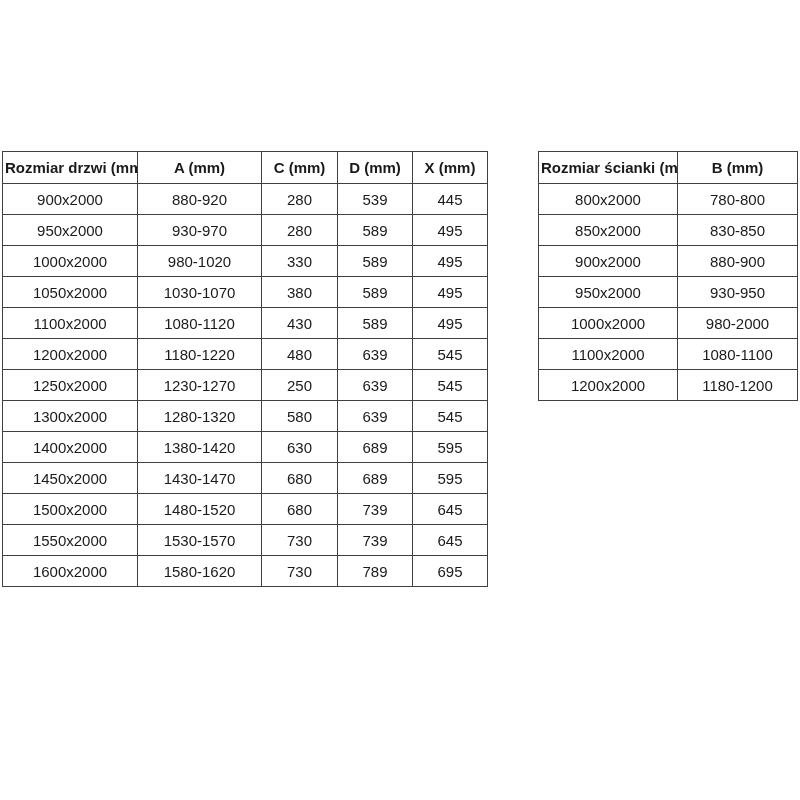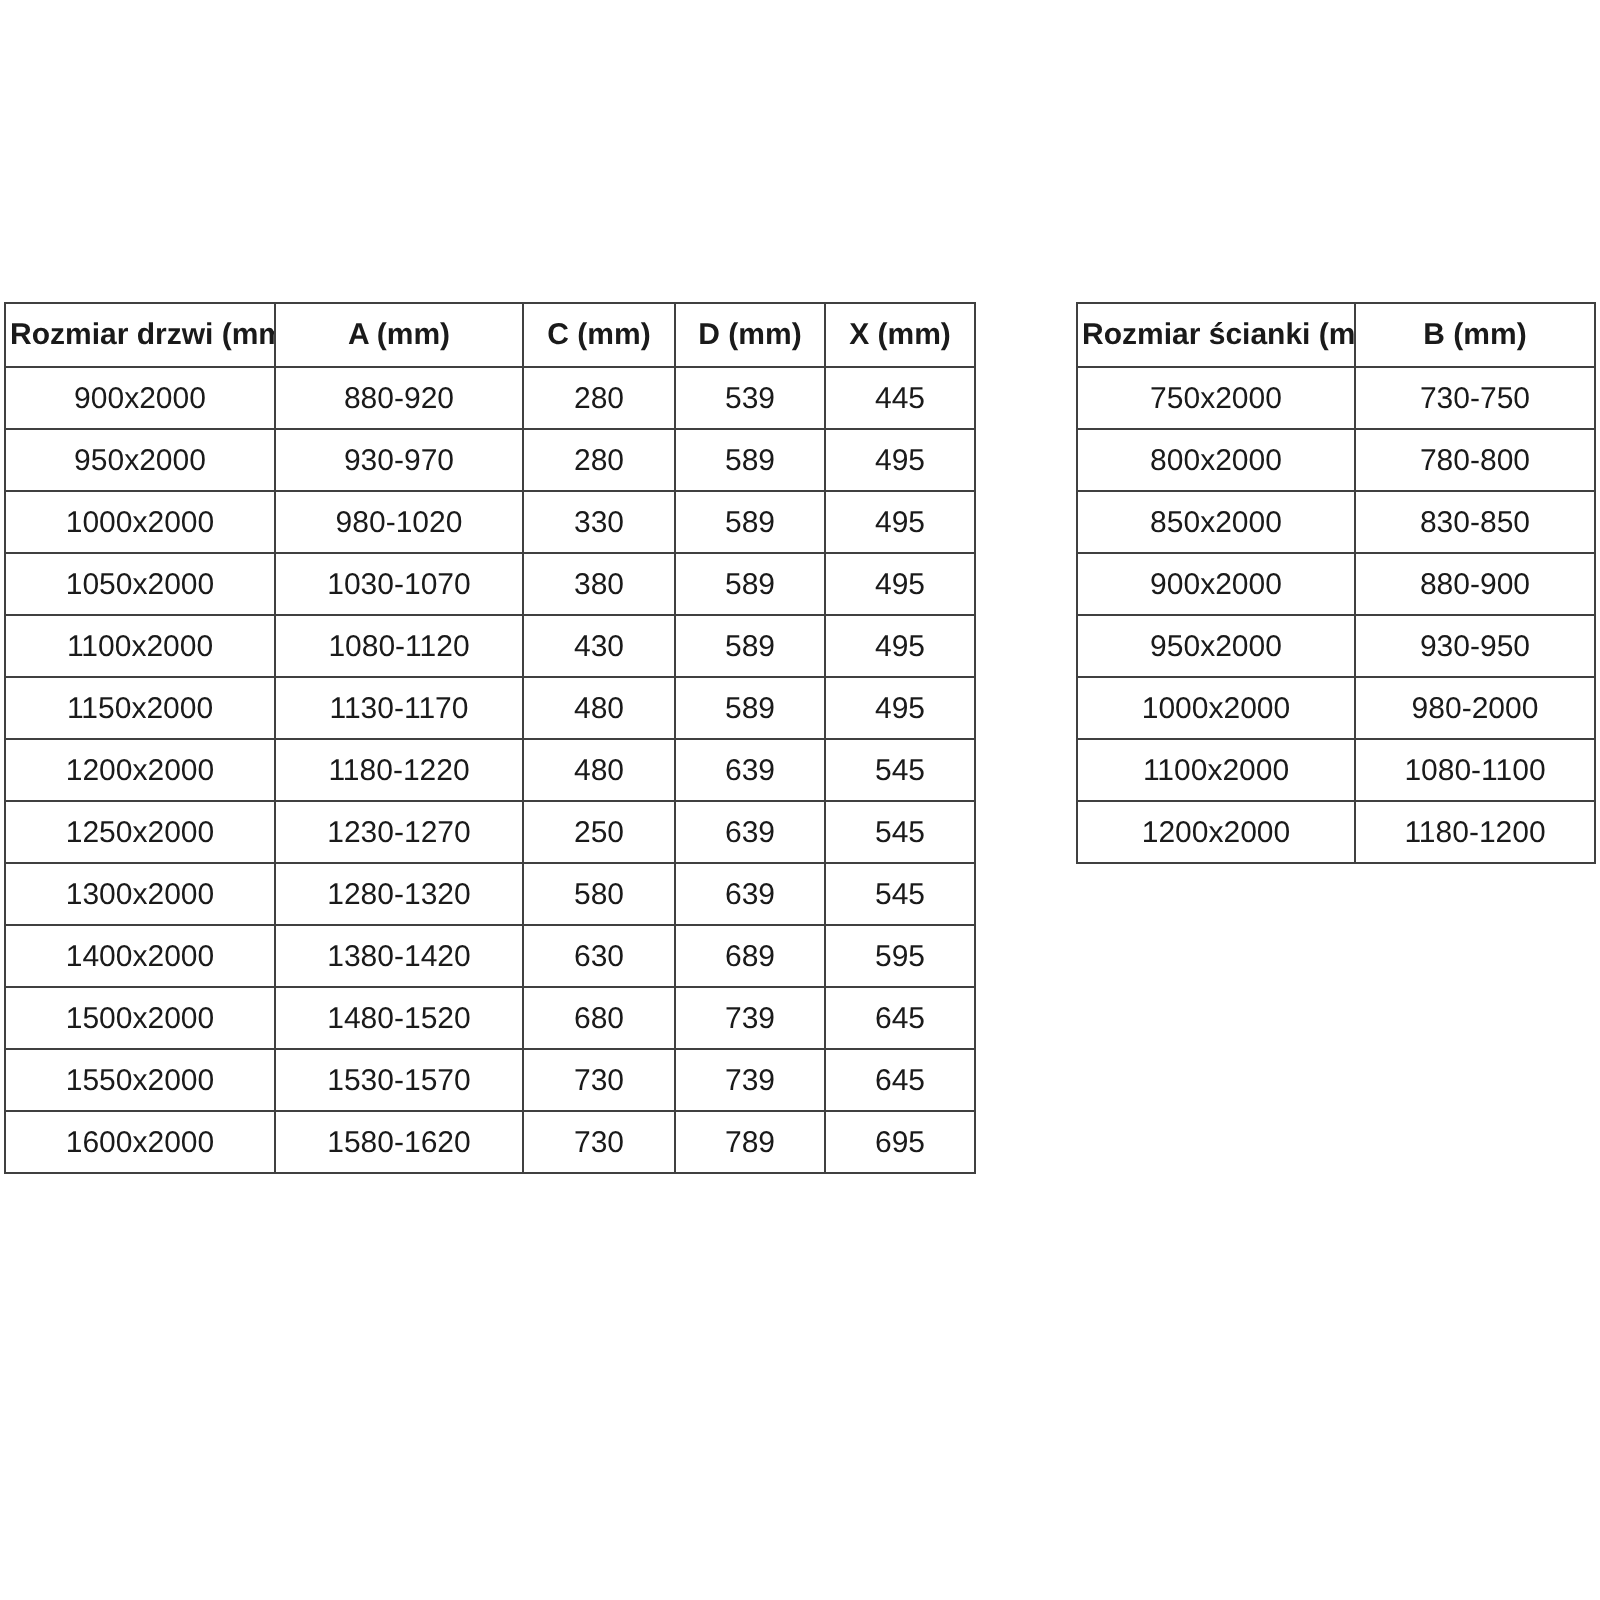--- a/index.html
+++ b/index.html
@@ -105,27 +105,20 @@
           <td>495</td>
         </tr>
         <tr>
           <td>1100x2000</td>
           <td>1080-1120</td>
           <td>430</td>
           <td>589</td>
           <td>495</td>
         </tr>
         <tr>
-          <td>1150x2000</td>
-          <td>1130-1170</td>
-          <td>480</td>
-          <td>589</td>
-          <td>495</td>
-        </tr>
-        <tr>
           <td>1200x2000</td>
           <td>1180-1220</td>
           <td>480</td>
           <td>639</td>
           <td>545</td>
         </tr>
         <tr>
           <td>1250x2000</td>
           <td>1230-1270</td>
           <td>250</td>
@@ -136,20 +129,27 @@
           <td>1300x2000</td>
           <td>1280-1320</td>
           <td>580</td>
           <td>639</td>
           <td>545</td>
         </tr>
         <tr>
           <td>1400x2000</td>
           <td>1380-1420</td>
           <td>630</td>
+          <td>689</td>
+          <td>595</td>
+        </tr>
+        <tr>
+          <td>1450x2000</td>
+          <td>1430-1470</td>
+          <td>680</td>
           <td>689</td>
           <td>595</td>
         </tr>
         <tr>
           <td>1500x2000</td>
           <td>1480-1520</td>
           <td>680</td>
           <td>739</td>
           <td>645</td>
         </tr>
@@ -176,24 +176,20 @@
       <col style="width:120px">
     </colgroup>
     <thead>
       <tr>
           <th>Rozmiar ścianki (mm)</th>
           <th>B (mm)</th>
         </tr>
     </thead>
     <tbody>
         <tr>
-          <td>750x2000</td>
-          <td>730-750</td>
-        </tr>
-        <tr>
           <td>800x2000</td>
           <td>780-800</td>
         </tr>
         <tr>
           <td>850x2000</td>
           <td>830-850</td>
         </tr>
         <tr>
           <td>900x2000</td>
           <td>880-900</td>

